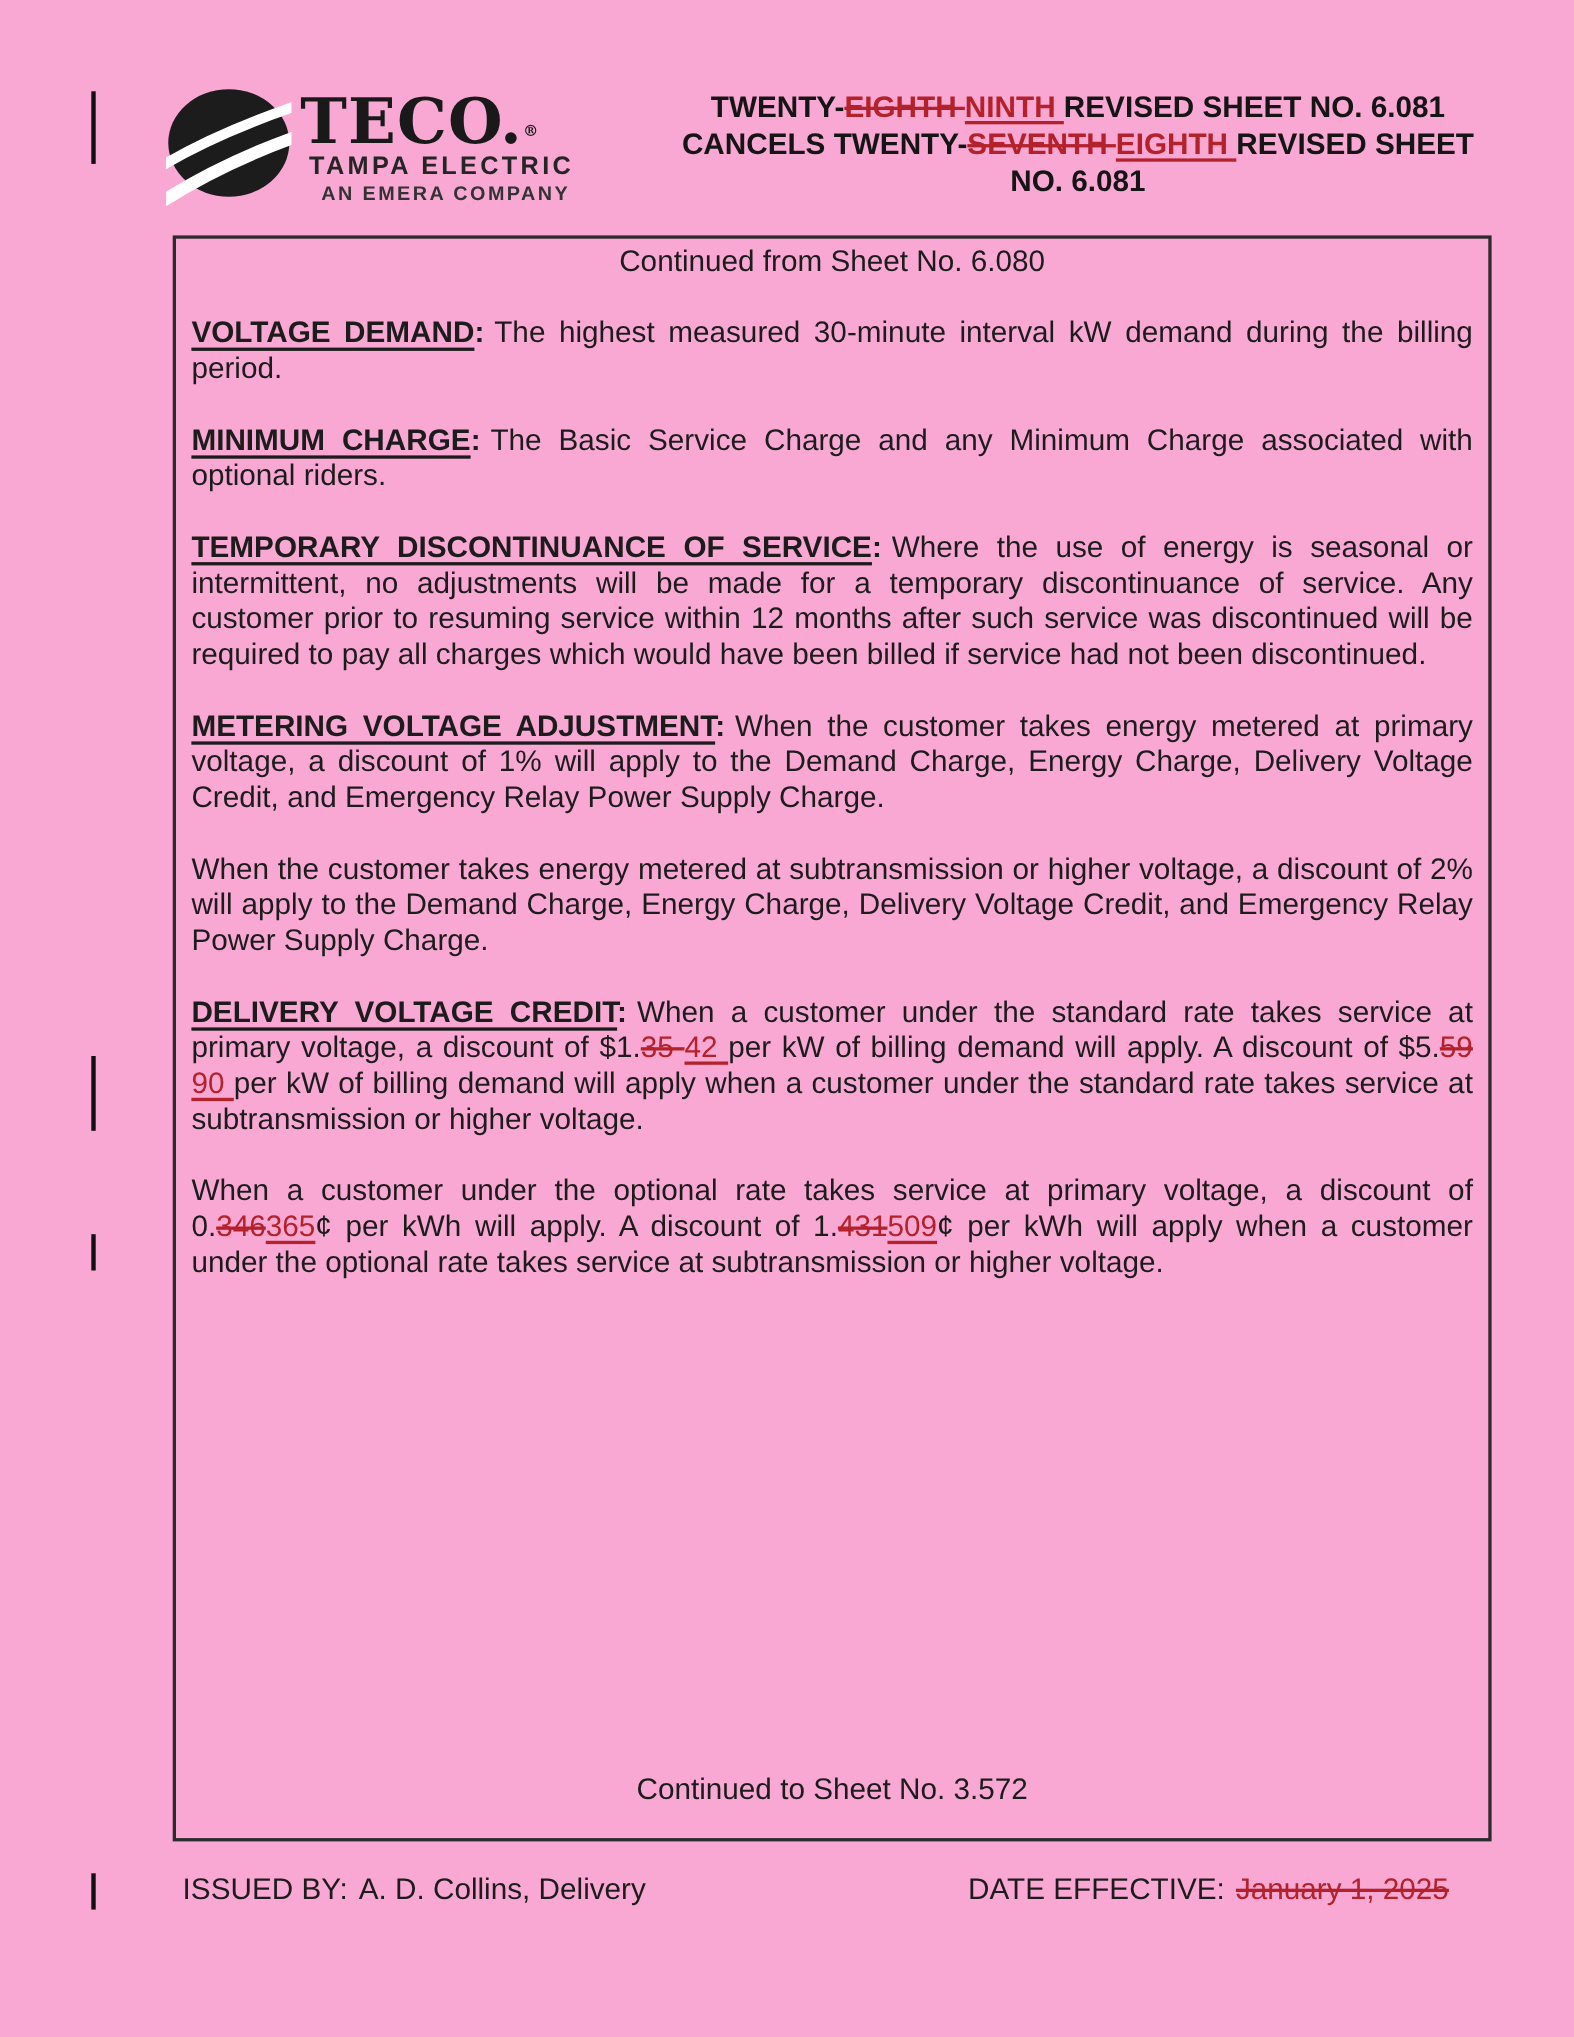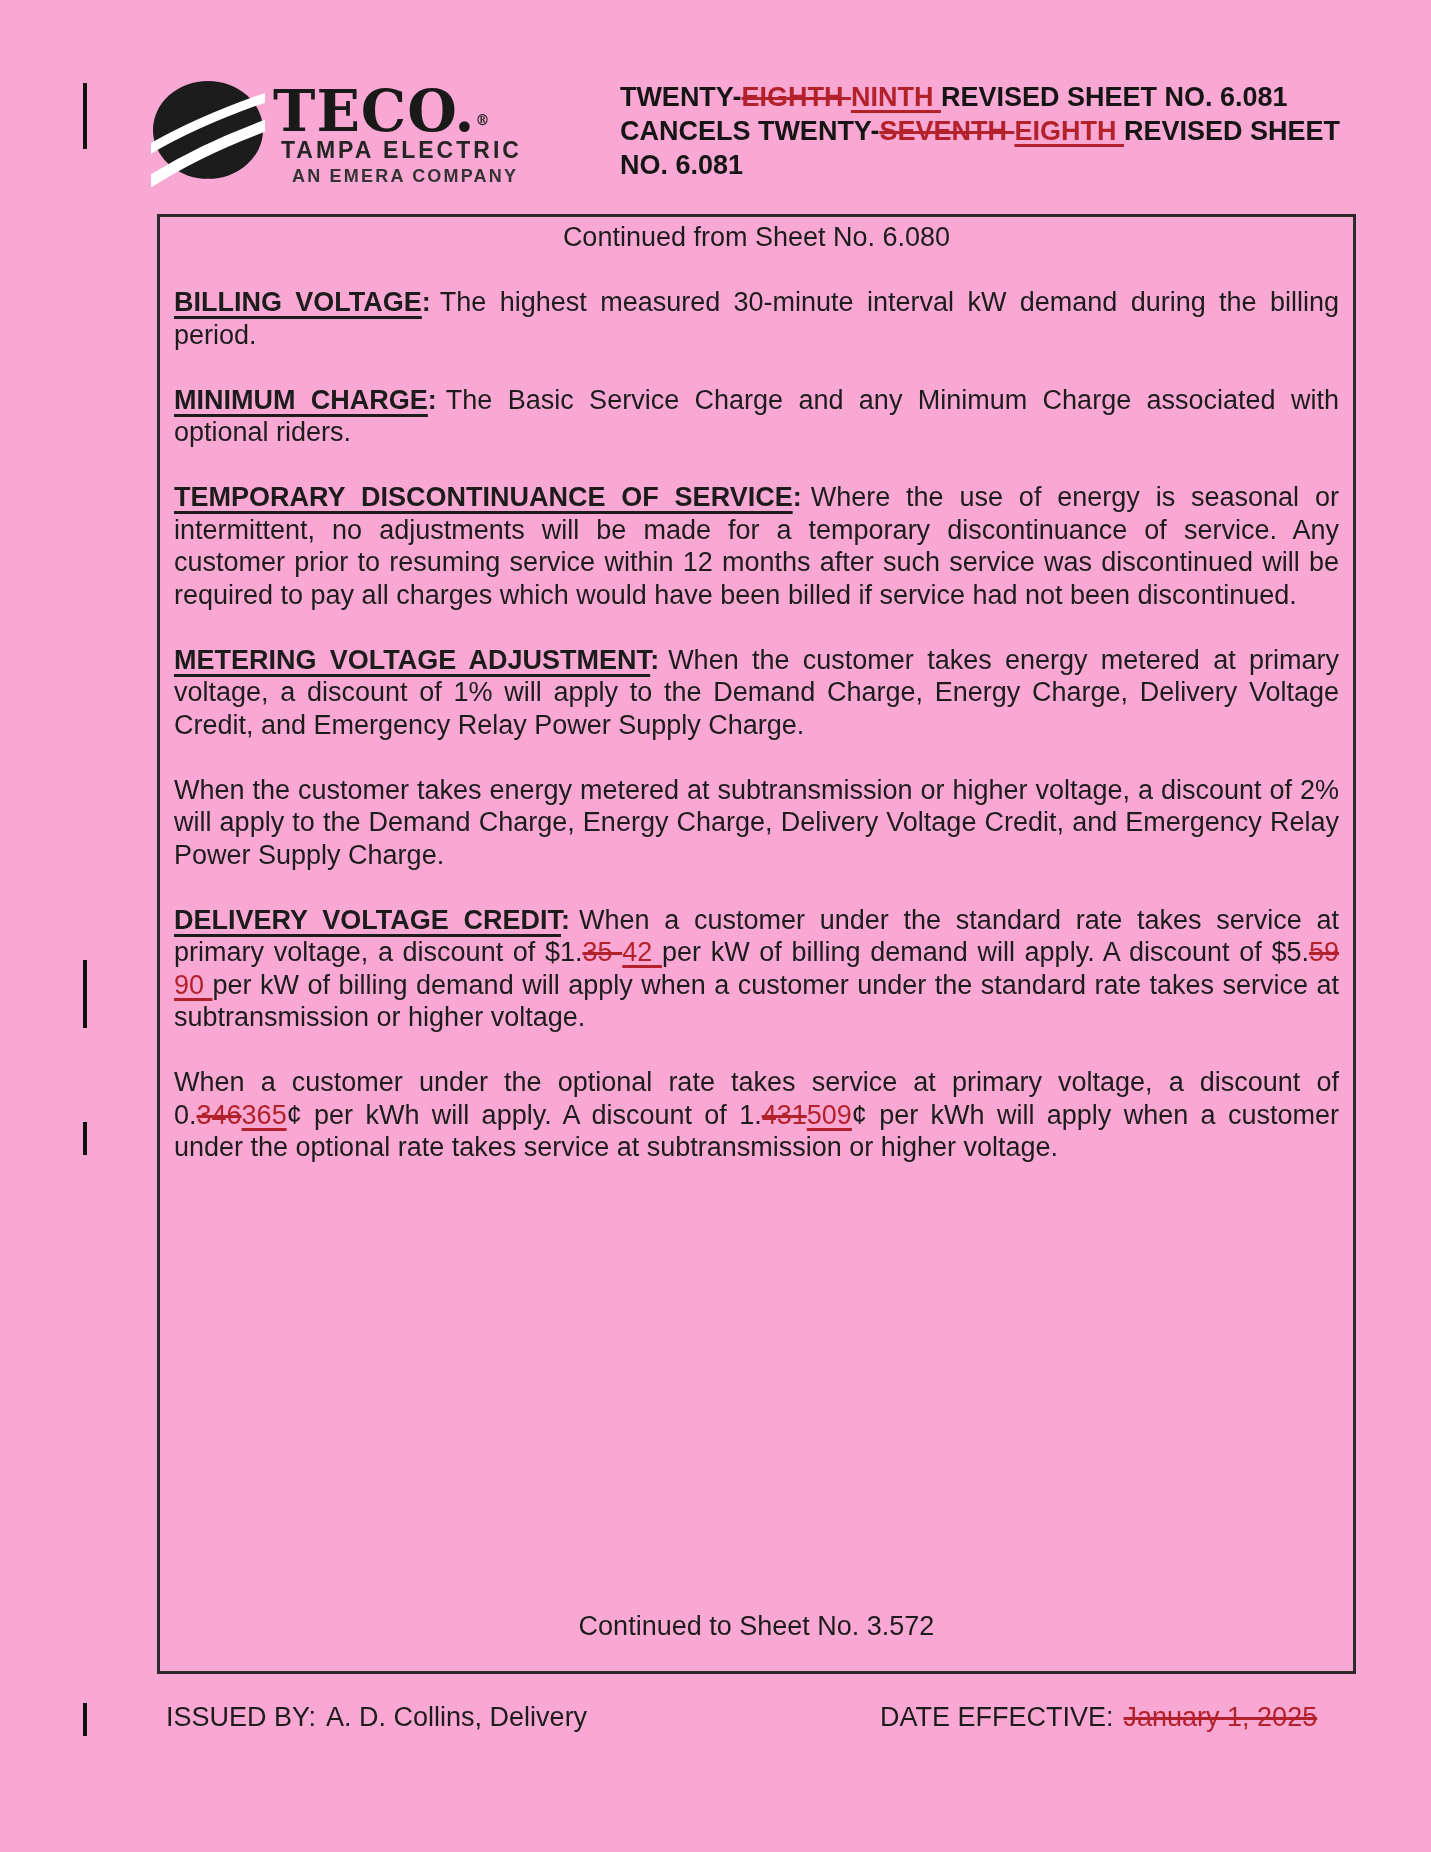--- a/index.html
+++ b/index.html
@@ -34,21 +34,21 @@
     white-space:nowrap;
   }
   .logo-sub2{
     position:absolute;left:292px;top:166px;
     font-size:18px;font-weight:bold;letter-spacing:2.2px;color:#333;
     white-space:nowrap;
   }
 
   .rev-block{
     position:absolute;top:80px;right:91px;
-    text-align:left;font-weight:bold;font-size:27px;line-height:34px;
+    text-align:center;font-weight:bold;font-size:27px;line-height:34px;
     white-space:nowrap;color:#151515;
   }
 
   
   .sheet-box{
     position:absolute;left:157px;top:214px;
     width:1199px;height:1460px;
     border:3px solid #2b2b2b;
     box-sizing:border-box;
     padding:4px 14px;
@@ -98,21 +98,21 @@
 
   <div class="rev-block">
       <div><span class="seg-n">TWENTY-</span><span class="seg-del">EIGHTH </span><span class="seg-ins">NINTH </span><span class="seg-n">REVISED SHEET NO. 6.081</span></div>
       <div><span class="seg-n">CANCELS TWENTY-</span><span class="seg-del">SEVENTH </span><span class="seg-ins">EIGHTH </span><span class="seg-n">REVISED SHEET</span></div>
       <div><span class="seg-n">NO. 6.081</span></div>
     </div>
 
   <div class="sheet-box">
     <div class="centered-line">Continued from Sheet No. 6.080</div>
     <div class="paragraphs">
-        <p><span class="para-heading"><span class="hd-u">BILLING VOLTAGE</span>:</span><span class="seg-n">The highest measured 30-minute interval kW demand during the billing period.</span></p>
+        <p><span class="para-heading"><span class="hd-u">VOLTAGE DEMAND</span>:</span><span class="seg-n">The highest measured 30-minute interval kW demand during the billing period.</span></p>
         <p><span class="para-heading"><span class="hd-u">MINIMUM CHARGE</span>:</span><span class="seg-n">The Basic Service Charge and any Minimum Charge associated with optional riders.</span></p>
         <p><span class="para-heading"><span class="hd-u">TEMPORARY DISCONTINUANCE OF SERVICE</span>:</span><span class="seg-n">Where the use of energy is seasonal or intermittent, no adjustments will be made for a temporary discontinuance of service.  Any customer prior to resuming service within 12 months after such service was discontinued will be required to pay all charges which would have been billed if service had not been discontinued.</span></p>
         <p><span class="para-heading"><span class="hd-u">METERING VOLTAGE ADJUSTMENT</span>:</span><span class="seg-n">When the customer takes energy metered at primary voltage, a discount of 1% will apply to the Demand Charge, Energy Charge, Delivery Voltage Credit, and Emergency Relay Power Supply Charge.</span></p>
         <p><span class="seg-n">When the customer takes energy metered at subtransmission or higher voltage, a discount of 2% will apply to the Demand Charge, Energy Charge, Delivery Voltage Credit, and Emergency Relay Power Supply Charge.</span></p>
         <p><span class="para-heading"><span class="hd-u">DELIVERY VOLTAGE CREDIT</span>:</span><span class="seg-n">When a customer under the standard rate takes service at primary voltage, a discount of $1.</span><span class="seg-del">35 </span><span class="seg-ins">42 </span><span class="seg-n">per kW of billing demand will apply.  A discount of $5.</span><span class="seg-del">59 </span><span class="seg-ins">90 </span><span class="seg-n">per kW of billing demand will apply when a customer under the standard rate takes service at subtransmission or higher voltage.</span></p>
         <p><span class="seg-n">When a customer under the optional rate takes service at primary voltage, a discount of 0.</span><span class="seg-del">346</span><span class="seg-ins">365</span><span class="seg-n">¢ per kWh will apply.  A discount of 1.</span><span class="seg-del">431</span><span class="seg-ins">509</span><span class="seg-n">¢ per kWh will apply when a customer under the optional rate takes service at subtransmission or higher voltage.</span></p>
       </div>
     <div class="continued-to">Continued to Sheet No. 3.572</div>
   </div>
 

